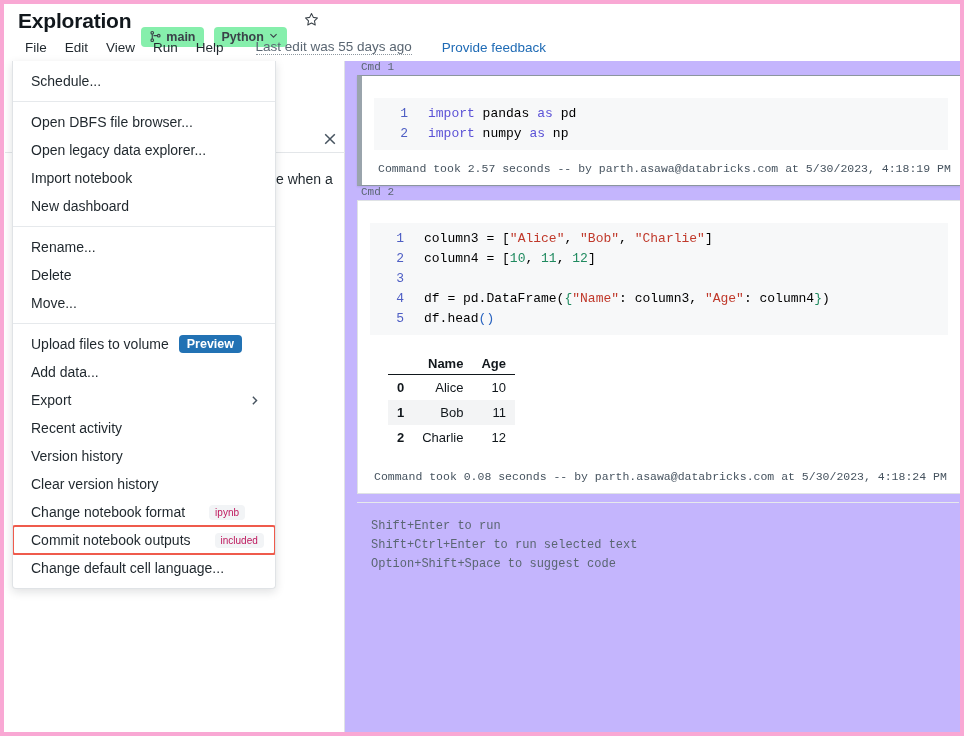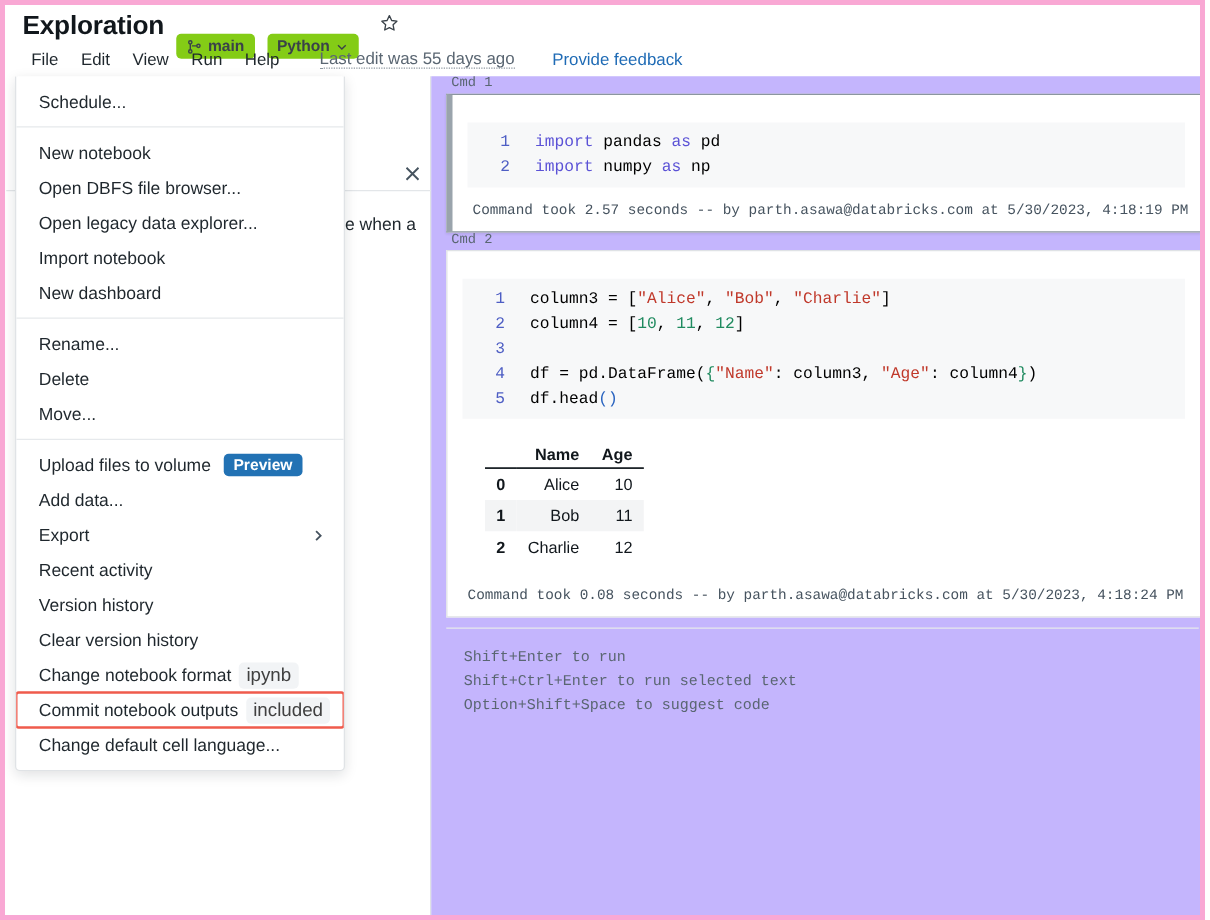--- a/index.html
+++ b/index.html
@@ -38,23 +38,23 @@
     height: 26px;
   }
   .nb-title {
     font-size: 21px;
     font-weight: bold;
     color: #11171c;
     letter-spacing: -0.2px;
   }
   .chip {
     display: inline-flex;
-    align-items: center;
+    align-items: flex-start;
     gap: 4px;
-    background: #84cc16;
+    background: #86efac;
     border-radius: 4px;
     padding: 3px 8px;
     font-size: 12.5px;
     color: #3a4249;
     font-weight: 600;
     margin-top: 32px;
   }
   .chip svg { display: block; }
   .star-btn {
     margin-left: 4px;
@@ -153,25 +153,25 @@
     font-size: 14px;
     color: #1f272d;
     white-space: nowrap;
     box-sizing: border-box;
     position: relative;
   }
   .menu-item .lbl { flex: 0 0 auto; }
   .menu-item .spacer { flex: 1 1 auto; }
   .tag {
     background: #f2f4f6;
-    color: #404040;
+    color: #be185d;
     border-radius: 4px;
-    font-size: 15px;
+    font-size: 10px;
     padding: 2px 6px;
-    margin-left: 6px;
+    margin-left: 24px;
   }
   .badge-preview {
     background: #2272b4;
     color: #ffffff;
     border-radius: 4px;
     font-size: 12.5px;
     font-weight: 600;
     padding: 2px 8px;
     margin-left: 10px;
   }
@@ -336,23 +336,20 @@
   </div>
 
   <div class="menu" id="menu-root">
       <div class="menu-group">
         <div class="menu-item">
           <span class="lbl">Schedule...</span>
         </div>
       </div>
       <div class="menu-sep"></div>
       <div class="menu-group">
-        <div class="menu-item">
-          <span class="lbl">New notebook</span>
-        </div>
         <div class="menu-item">
           <span class="lbl">Open DBFS file browser...</span>
         </div>
         <div class="menu-item">
           <span class="lbl">Open legacy data explorer...</span>
         </div>
         <div class="menu-item">
           <span class="lbl">Import notebook</span>
         </div>
         <div class="menu-item">

